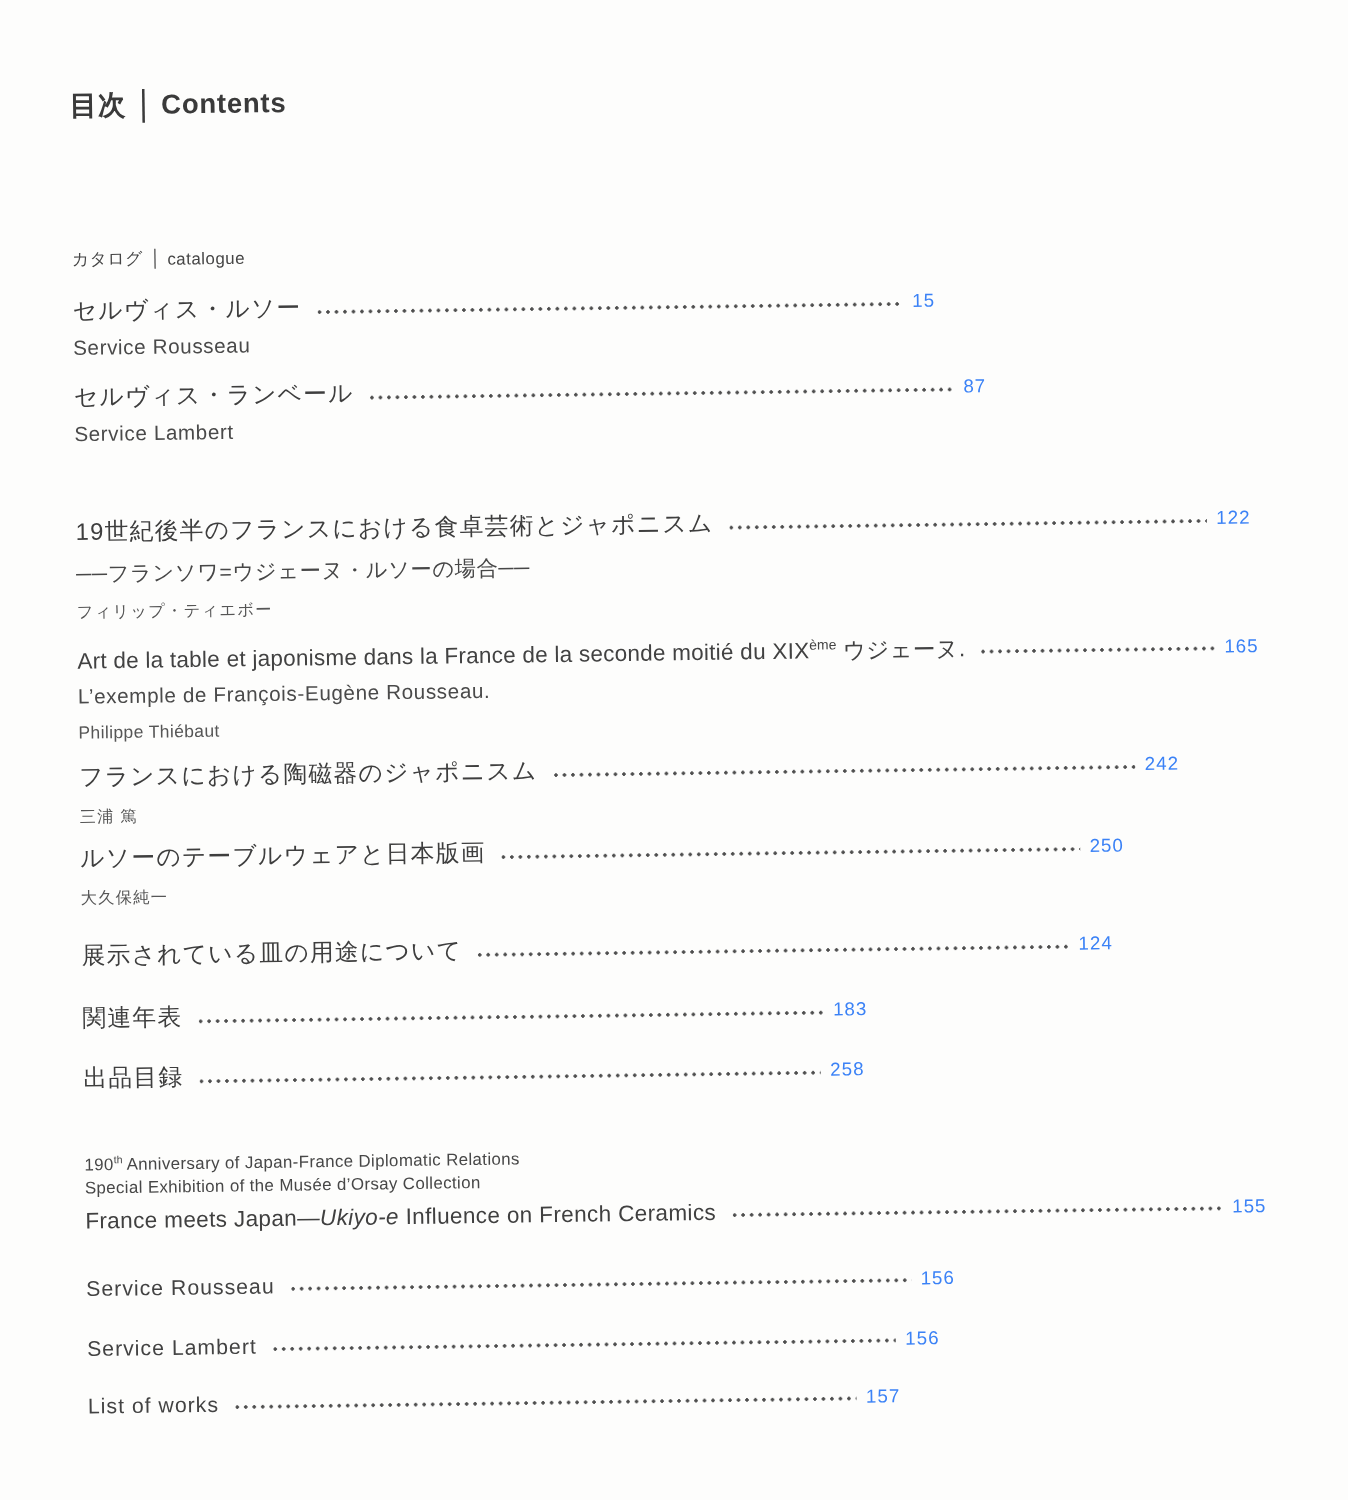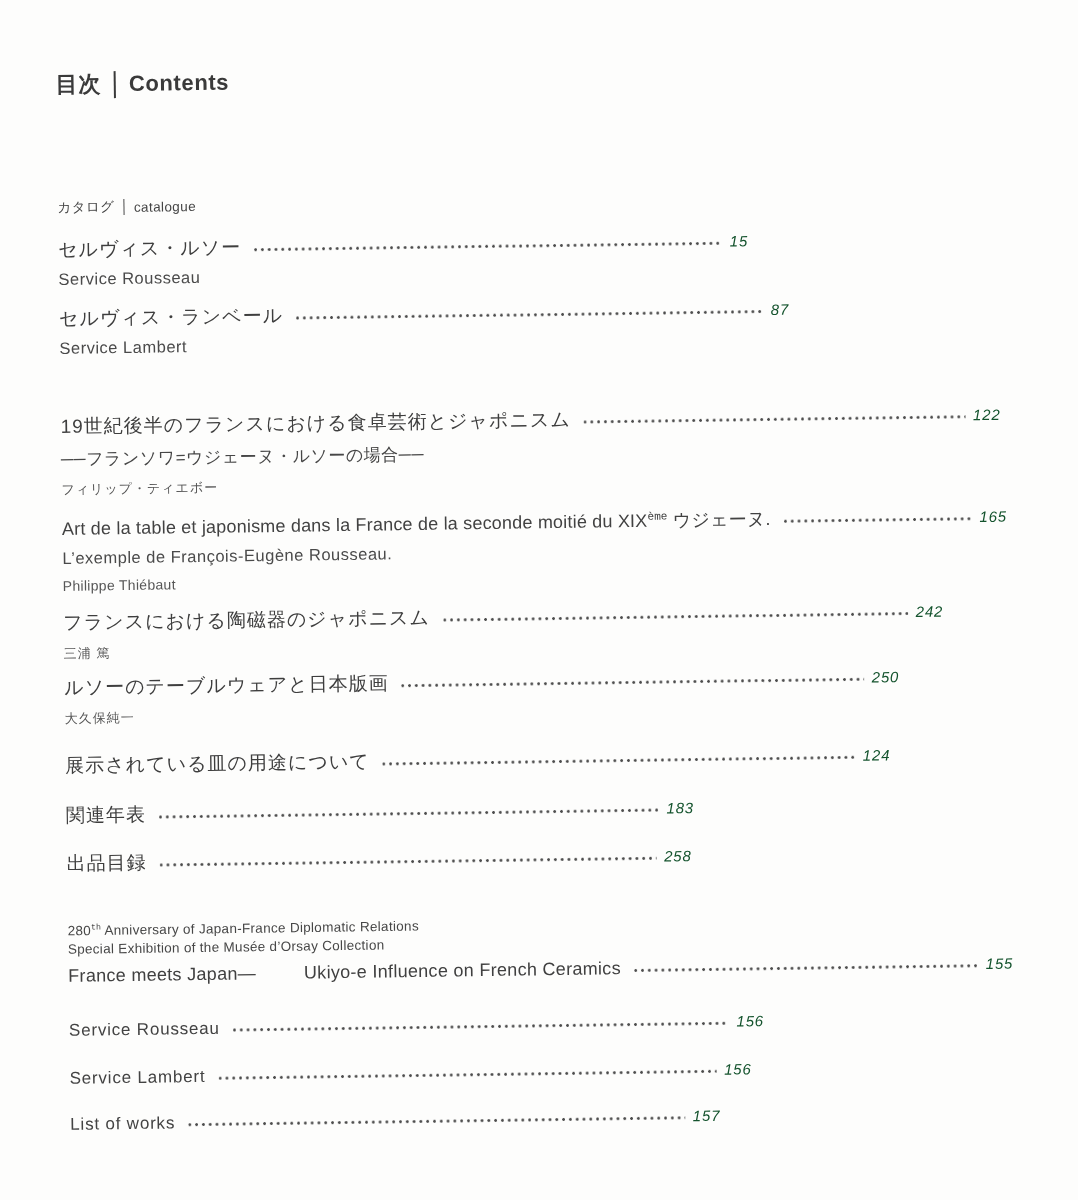--- a/index.html
+++ b/index.html
@@ -38,32 +38,32 @@
   .t{white-space:nowrap;}
   .t.jp{font-size:19px;letter-spacing:1px;color:#3e3e3e;line-height:26px;}
   .t.lat{font-size:18px;letter-spacing:0.2px;color:#424242;line-height:26px;}
   .leader{
     flex:1;align-self:flex-end;height:3px;
     margin:0 8px 9px 13px;
     background-image:radial-gradient(circle at 1.5px 1.5px,#4d4d4d 1.15px,rgba(0,0,0,0) 1.6px);
     background-size:6.8px 3px;background-repeat:repeat-x;
     min-width:20px;
   }
-  .page-num{font-size:15px;letter-spacing:0.8px;color:#14532d;font-style:italic;}
+  .page-num{font-size:15px;letter-spacing:0.8px;color:#3b82f6;}
   .sub{font-size:16.5px;letter-spacing:0.5px;color:#4a4a4a;margin-top:5px;line-height:22px;}
   .sub.jp2{font-size:17px;letter-spacing:0.5px;margin-top:8px;line-height:24px;color:#474747;}
   .author{font-size:13px;letter-spacing:1px;color:#565656;margin-top:9px;line-height:17px;}
   .author.lat{font-size:14px;letter-spacing:0.3px;}
-  sup{font-size:62%;vertical-align:super;letter-spacing:0;font-family:Liberation Mono, monospace;}
+  sup{font-size:62%;vertical-align:super;letter-spacing:0;}
 
   
   .en-header{margin-top:42px;font-size:13.5px;letter-spacing:0.3px;color:#474747;line-height:18px;}
   .en-main{margin-top:4px;}
   .en-main .t{font-size:18px;letter-spacing:0.3px;color:#404040;line-height:26px;}
-  .italic{margin-left:48px;}
+  .italic{font-style:italic;}
   .en-item .t{font-size:17px;letter-spacing:0.8px;color:#434343;line-height:24px;}
 
   
   .w1{width:690px;} .w2{width:730px;} .w3{width:940px;} .w4{width:945px;}
   .w5{width:880px;} .w6{width:835px;} .w7{width:825px;} .w8{width:628px;}
   .w9{width:625px;} .wEn{width:945px;} .wSR{width:695px;} .wSL{width:682px;}
   .wLW{width:650px;}
 
   .mt-e1{margin-top:20px;} .mt-e2{margin-top:16px;} .mt-e3{margin-top:55px;}
   .mt-e4{margin-top:14px;} .mt-e5{margin-top:15px;} .mt-e6{margin-top:13px;}
@@ -163,21 +163,21 @@
     <section class="entry mt-e9">
       <div class="row w9">
         <span class="t jp">出品目録</span>
         <span class="leader"></span>
         <span class="page-num">258</span>
       </div>
     </section>
 
     <section>
       <div class="en-header">
-        <div><span>280</span><sup>th</sup><span> Anniversary of Japan-France Diplomatic Relations</span></div>
+        <div><span>190</span><sup>th</sup><span> Anniversary of Japan-France Diplomatic Relations</span></div>
         <div>Special Exhibition of the Musée d’Orsay Collection</div>
       </div>
       <div class="row wEn en-main">
         <span class="t"><span>France meets Japan—</span><span class="italic">Ukiyo-e</span><span> Influence on French Ceramics</span></span>
         <span class="leader"></span>
         <span class="page-num">155</span>
       </div>
 
       <div class="row wSR en-item mt-sr">
         <span class="t">Service Rousseau</span>

